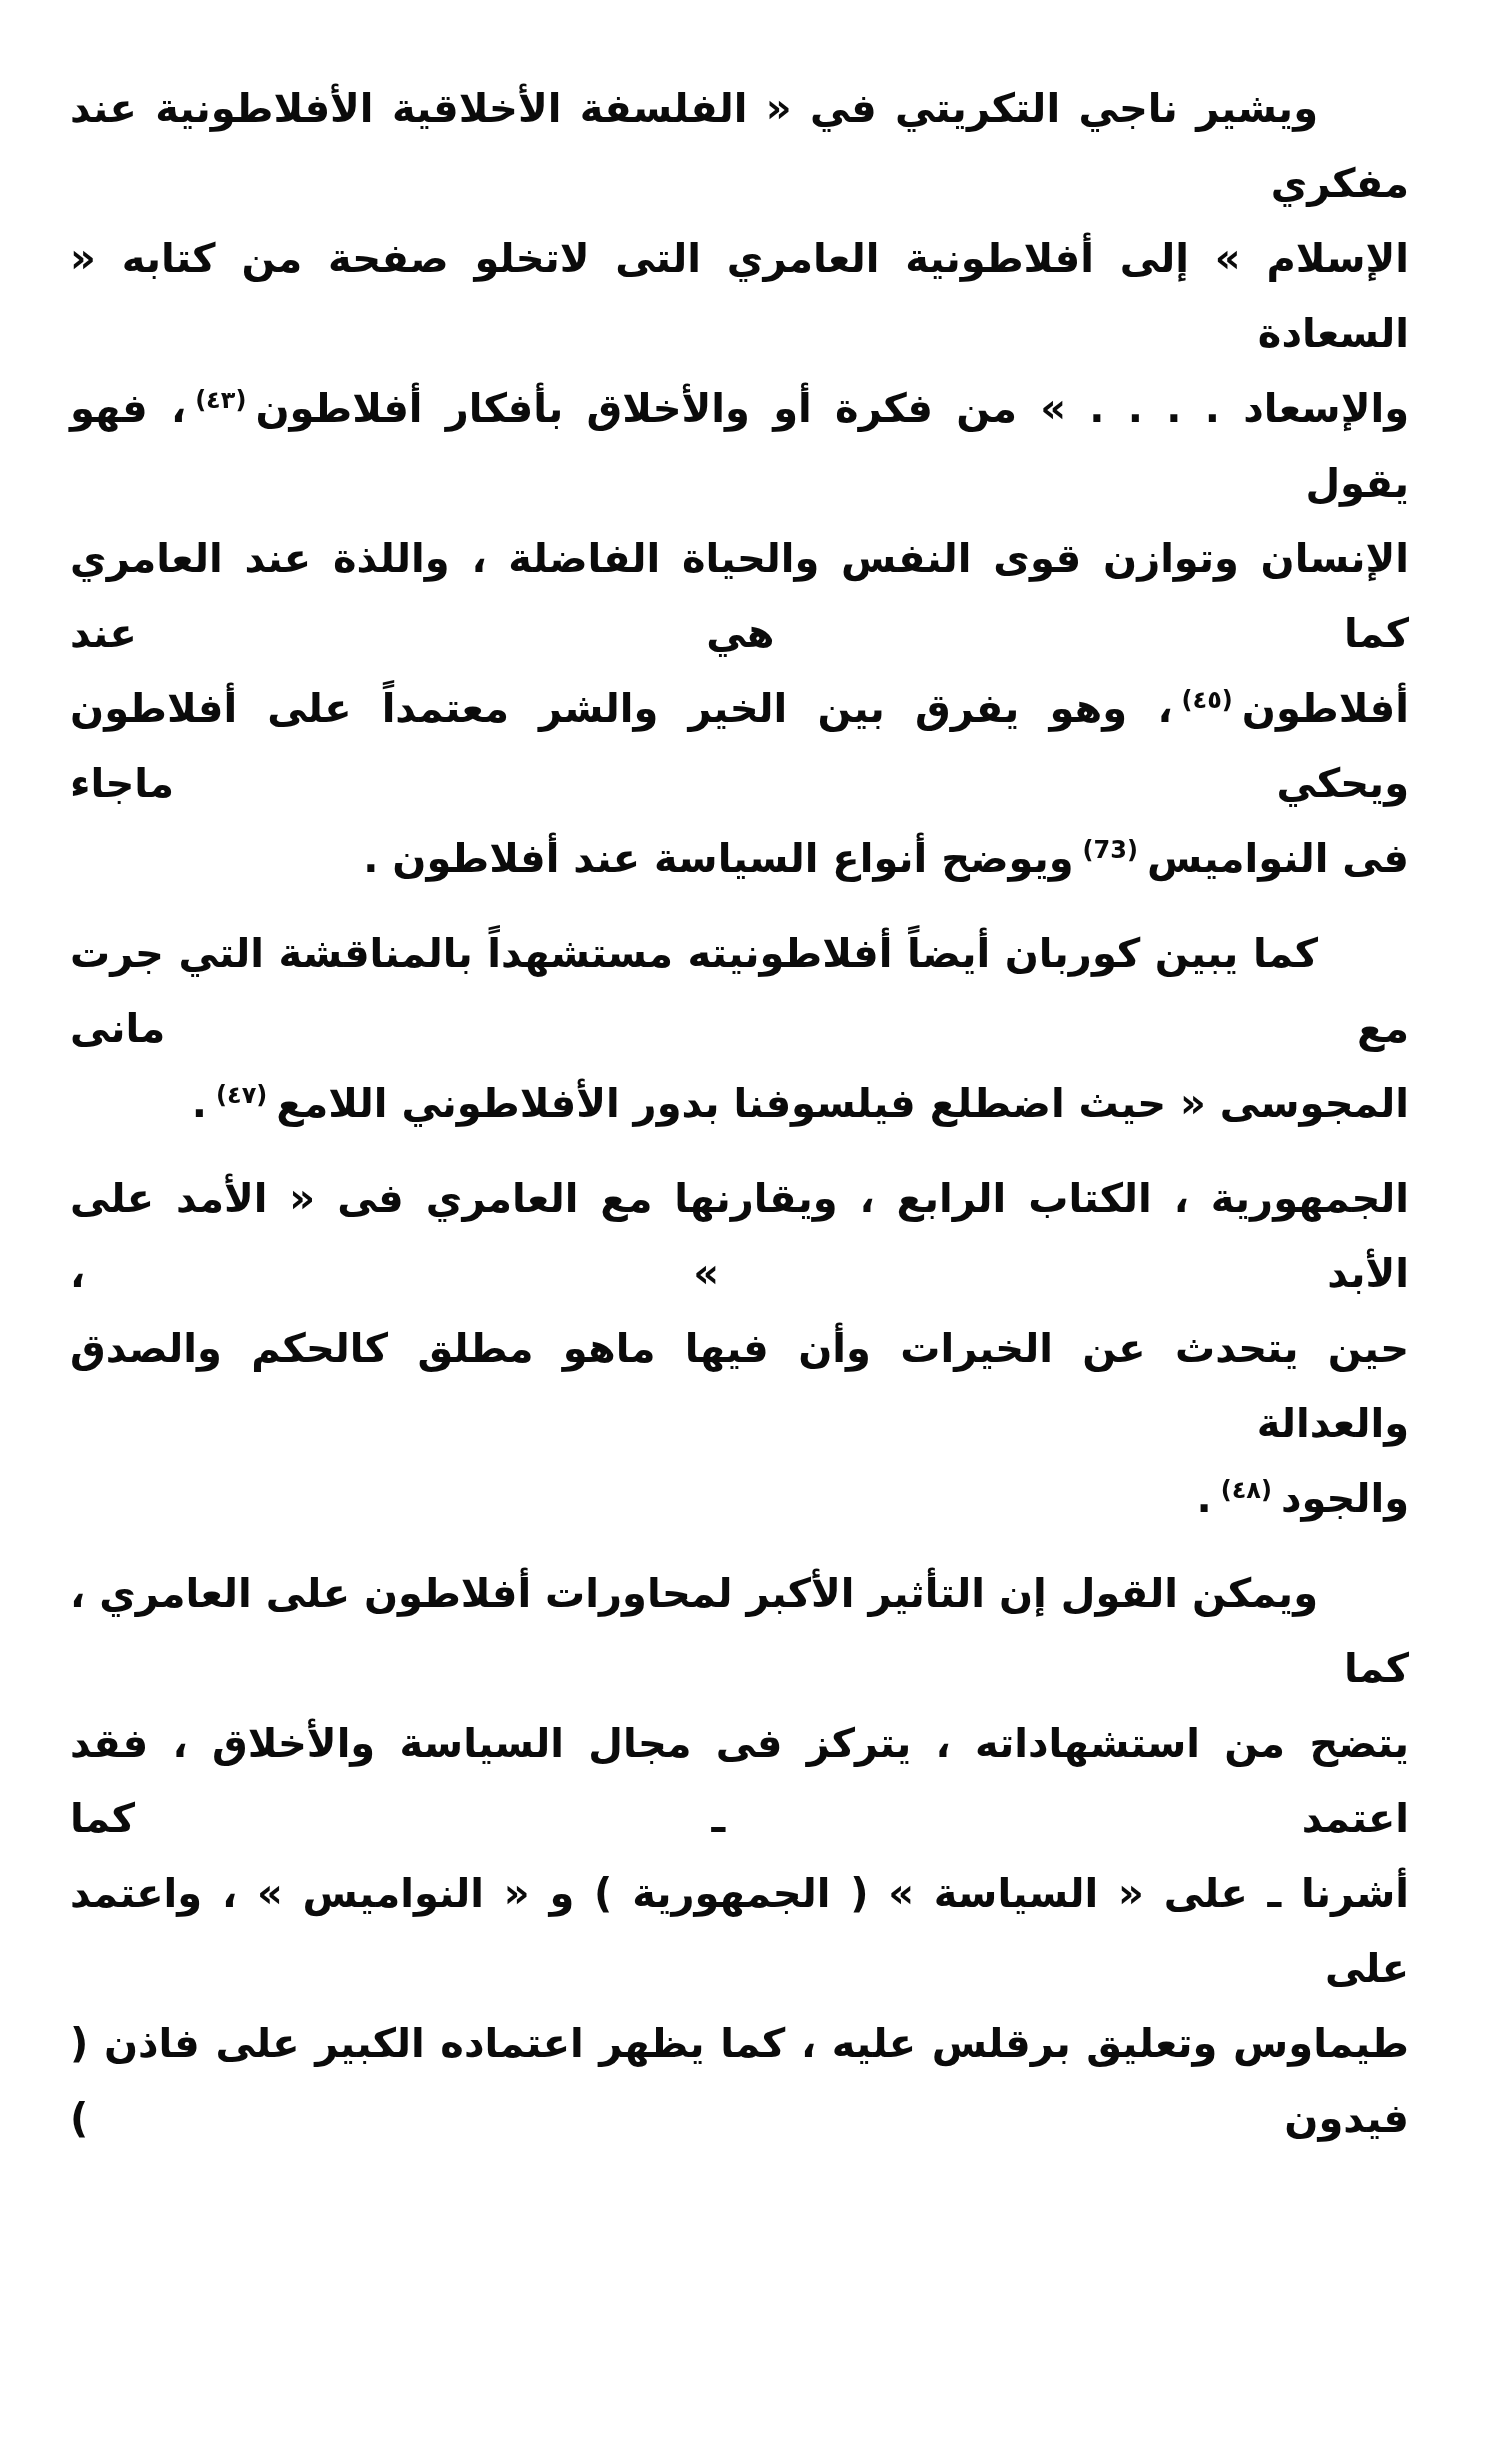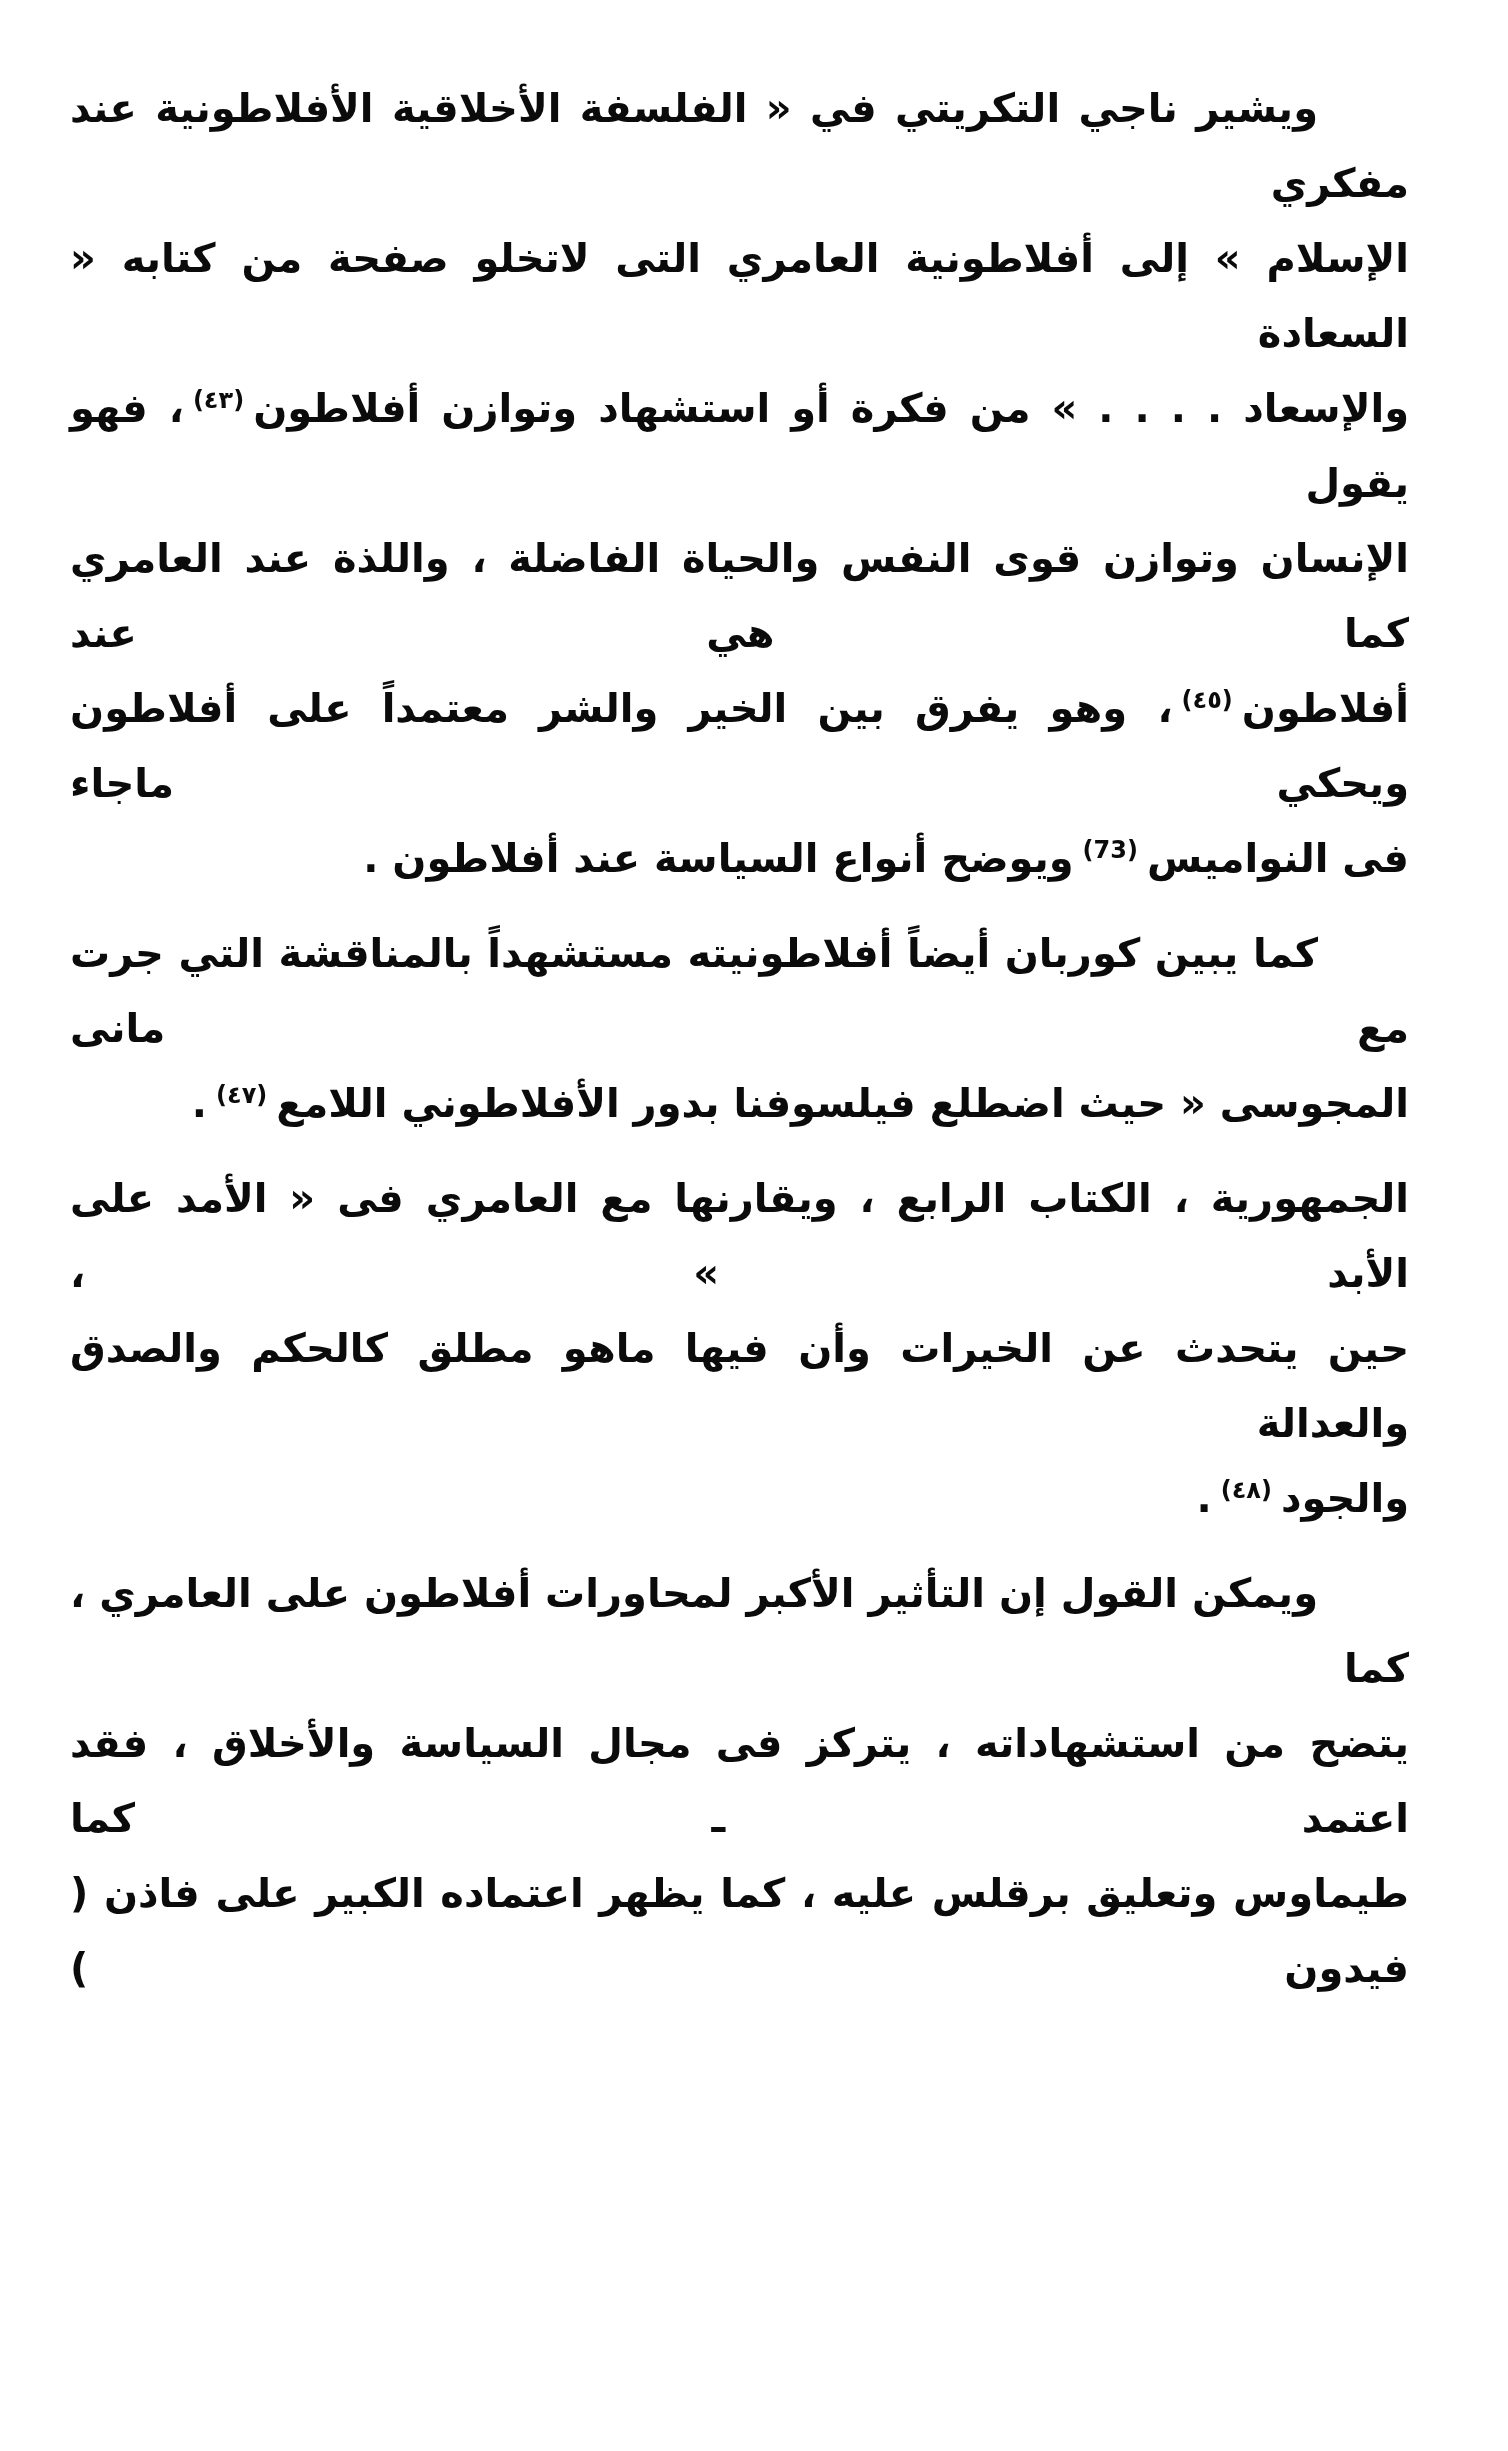--- a/index.html
+++ b/index.html
@@ -40,40 +40,41 @@
 <body>
 
 <div class="page">
   <div class="content">
 
     <section>
 
       <div class="para">
         <div class="bline just ind"><span>ويشير ناجي التكريتي في « الفلسفة الأخلاقية الأفلاطونية عند مفكري</span></div>
         <div class="bline just"><span>الإسلام » إلى أفلاطونية العامري التى لاتخلو صفحة من كتابه « السعادة</span></div>
-        <div class="bline just"><span>والإسعاد . . . . » من فكرة أو استشهاد وتوازن أفلاطون</span><span class="fnref">(٤٣)</span><span>، فهو يقول</span></div>
+        <div class="bline just"><span>والإسعاد . . . . » من فكرة أو والأخلاق بأفكار أفلاطون</span><span class="fnref">(٤٣)</span><span>، فهو يقول</span></div>
         <div class="bline just"><span>الإنسان وتوازن قوى النفس والحياة الفاضلة ، واللذة عند العامري كما هي عند</span></div>
         <div class="bline just"><span>أفلاطون</span><span class="fnref">(٤٥)</span><span>، وهو يفرق بين الخير والشر معتمداً على أفلاطون ويحكي ماجاء</span></div>
         <div class="bline"><span>فى النواميس</span><span class="fnref">(73)</span><span>ويوضح أنواع السياسة عند أفلاطون .</span></div>
       </div>
 
       <div class="para">
         <div class="bline just ind"><span>كما يبين كوربان أيضاً أفلاطونيته مستشهداً بالمناقشة التي جرت مع مانى</span></div>
         <div class="bline"><span>المجوسى « حيث اضطلع فيلسوفنا بدور الأفلاطوني اللامع</span><span class="fnref">(٤٧)</span><span>.</span></div>
       </div>
 
       <div class="para">
         <div class="bline just"><span>الجمهورية ، الكتاب الرابع ، ويقارنها مع العامري فى « الأمد على الأبد » ،</span></div>
         <div class="bline just"><span>حين يتحدث عن الخيرات وأن فيها ماهو مطلق كالحكم والصدق والعدالة</span></div>
         <div class="bline"><span>والجود</span><span class="fnref">(٤٨)</span><span>.</span></div>
       </div>
 
       <div class="para">
         <div class="bline just ind"><span>ويمكن القول إن التأثير الأكبر لمحاورات أفلاطون على العامري ، كما</span></div>
         <div class="bline just"><span>يتضح من استشهاداته ، يتركز فى مجال السياسة والأخلاق ، فقد اعتمد ـ كما</span></div>
+        <div class="bline just"><span>أشرنا ـ على « السياسة » ( الجمهورية ) و « النواميس » ، واعتمد على</span></div>
         <div class="bline just"><span>طيماوس وتعليق برقلس عليه ، كما يظهر اعتماده الكبير على فاذن ( فيدون )</span></div>
 
       </div>
 
     </section>
 
   </div>
 </div>
 
 

